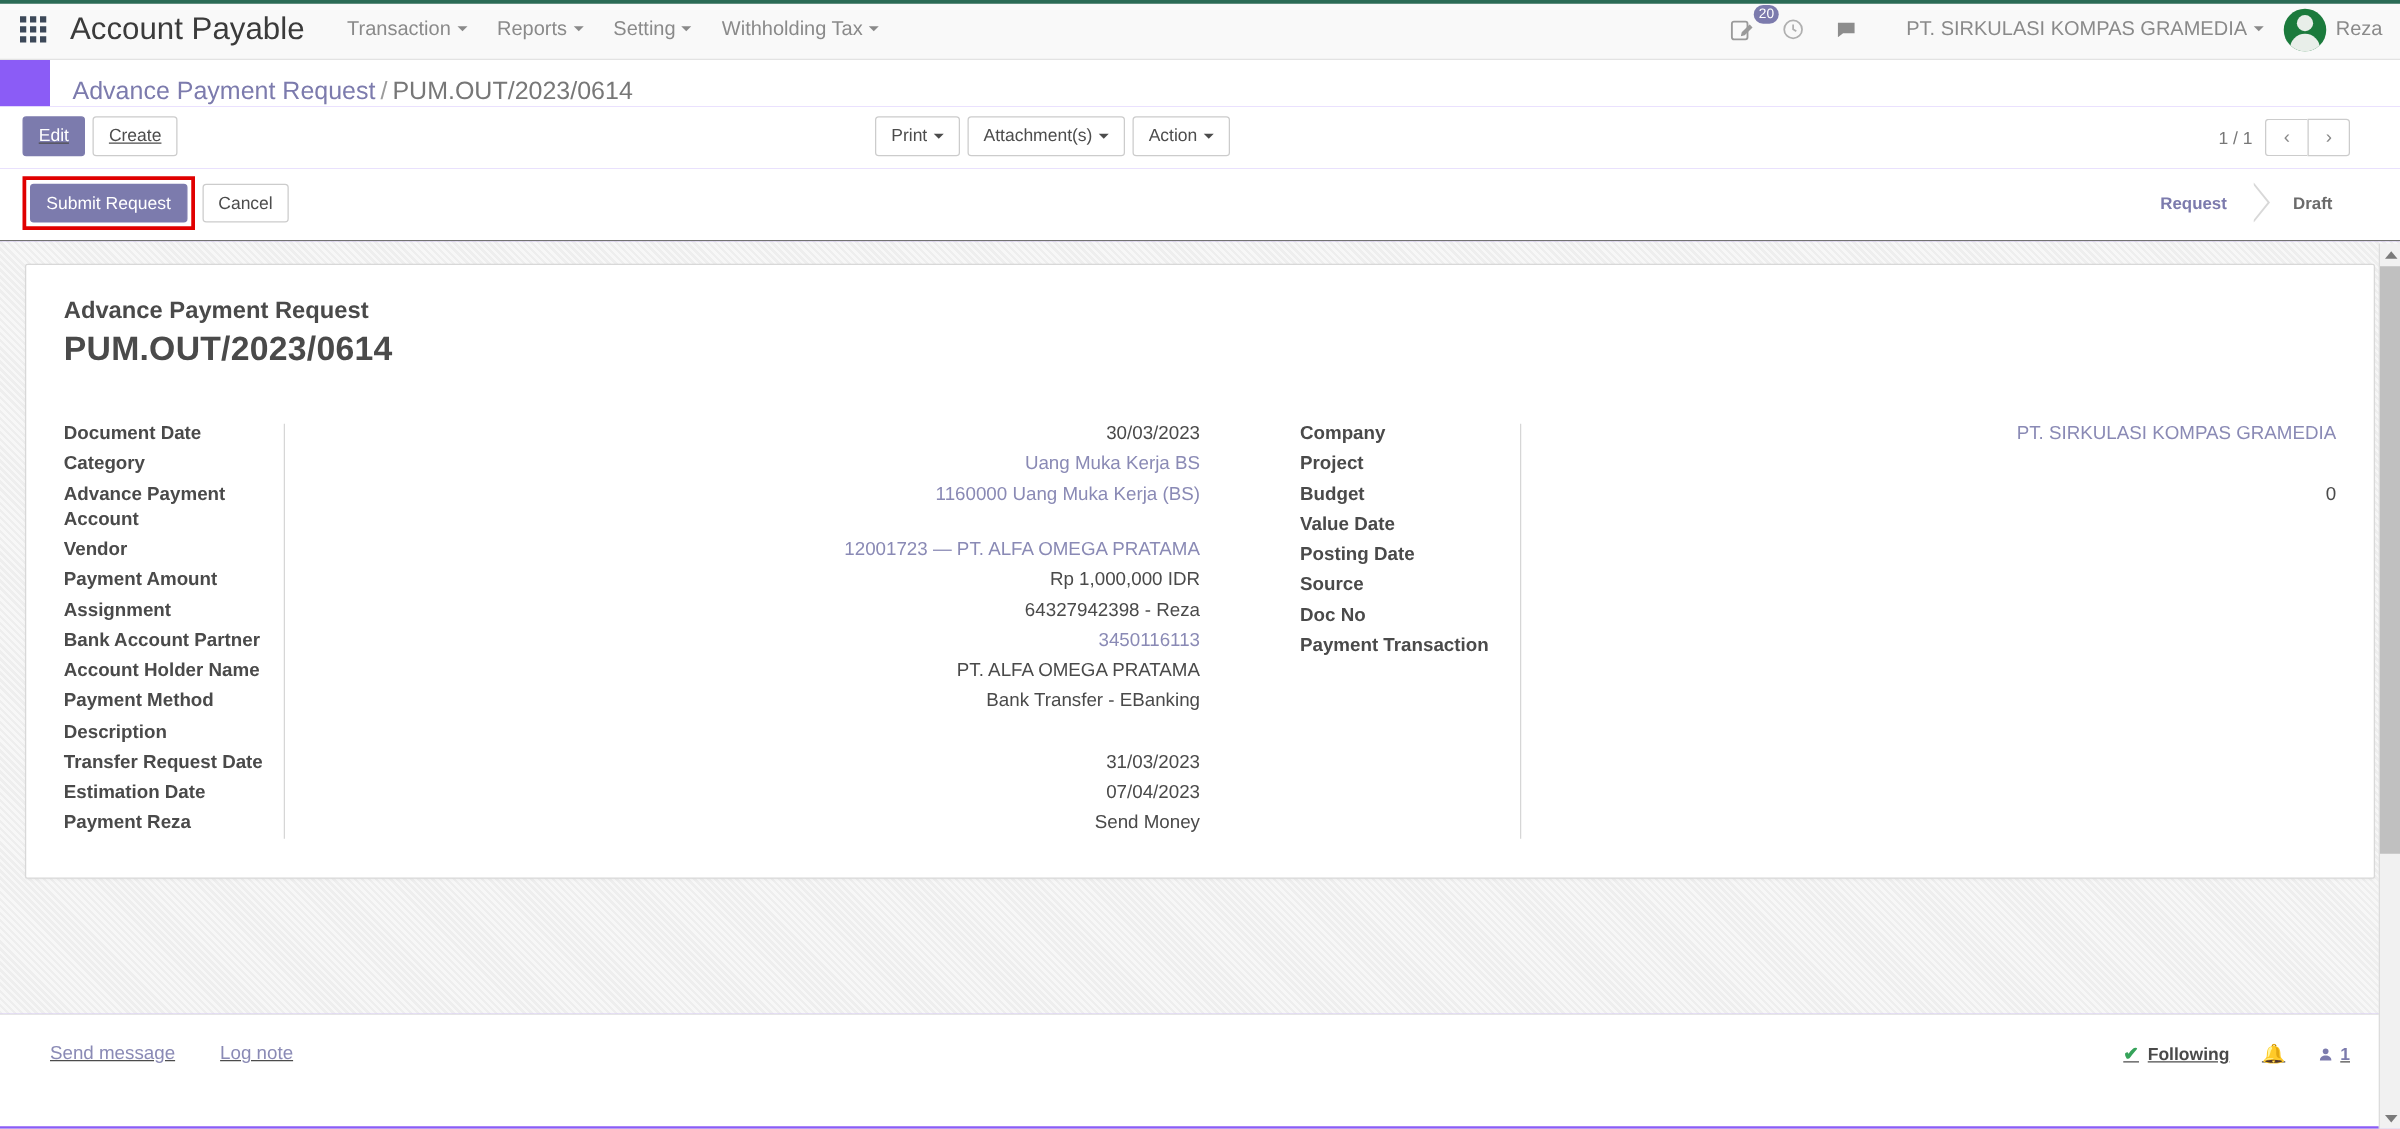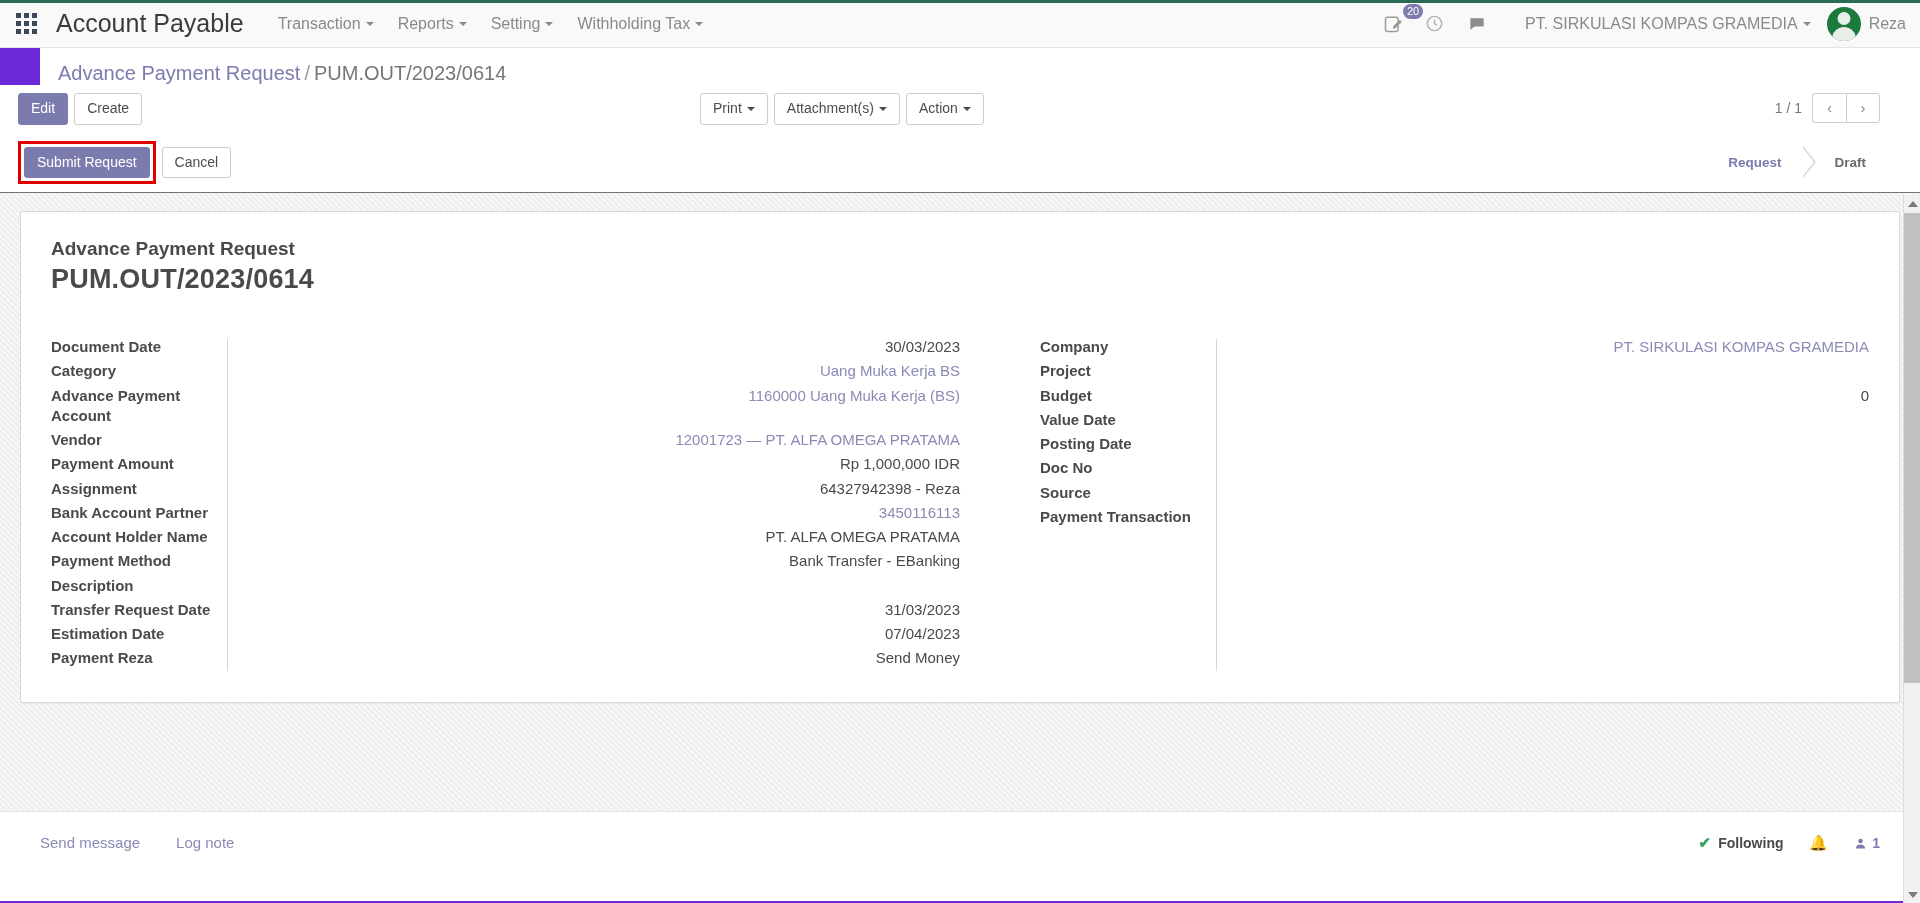--- a/index.html
+++ b/index.html
@@ -8,21 +8,21 @@
     margin: 0; padding: 0;
     width: 1920px; height: 903px;
     overflow: hidden;
     background: #f0f0f0;
     font-family: "Liberation Sans", sans-serif;
     font-size: 16px;
     color: #4c4c4c;
     -webkit-font-smoothing: antialiased;
   }
 
-  #app { position: relative; width: 1920px; height: 903px; background: #6d28d9; }
+  #app { position: relative; width: 1920px; height: 903px; background: #8b5cf6; }
 
   
   .navbar {
     position: relative;
     height: 48px;
     background: #f9f9f9;
     border-bottom: 1px solid #e3e3e3;
     display: flex;
     align-items: center;
     padding: 0 14px 0 0;
@@ -129,24 +129,25 @@
     margin-left: 40px;
   }
   .breadcrumb { font-size: 20px; color: #7c7bad; white-space: nowrap; }
   .breadcrumb .sep { color: #9b9b9b; margin: 0 4px; }
   .breadcrumb .current { color: #777777; }
 
   
   .cp-row {
     position: relative;
     display: flex;
-    align-items: flex-start;
+    align-items: flex-end;
     padding: 8px 0 10px 18px;
     background: #fff;
     min-height: 44px;
+    text-decoration: underline;
   }
   .btn {
     font-family: "Liberation Sans", sans-serif;
     font-size: 14px;
     line-height: 1.4;
     padding: 5px 12px;
     border: 1px solid #cccccc;
     background: #fff;
     color: #4c4c4c;
     border-radius: 3px;
@@ -302,20 +303,21 @@
 
   
   .chatter {
     position: relative;
     background: #fff;
     border-top: 1px solid #e6e6e6;
     height: 90px;
     padding: 22px 40px 0 40px;
     display: flex;
     align-items: flex-start;
+    text-decoration: underline;
   }
   .chatter-link {
     font-size: 15px;
     color: #8a8ab5;
     margin-right: 36px;
     cursor: pointer;
   }
   .chatter-right {
     margin-left: auto;
     display: flex;
@@ -556,25 +558,25 @@
             </tr>
             <tr class="field-row">
               <td class="lbl">Value Date</td>
               <td class="val">&nbsp;</td>
             </tr>
             <tr class="field-row">
               <td class="lbl">Posting Date</td>
               <td class="val">&nbsp;</td>
             </tr>
             <tr class="field-row">
+              <td class="lbl">Source</td>
+              <td class="val">&nbsp;</td>
+            </tr>
+            <tr class="field-row">
               <td class="lbl">Doc No</td>
-              <td class="val">&nbsp;</td>
-            </tr>
-            <tr class="field-row">
-              <td class="lbl">Source</td>
               <td class="val">&nbsp;</td>
             </tr>
             <tr class="field-row">
               <td class="lbl">Payment Transaction</td>
               <td class="val">&nbsp;</td>
             </tr>
           </tbody>
             </table>
         </div>
       </div>

